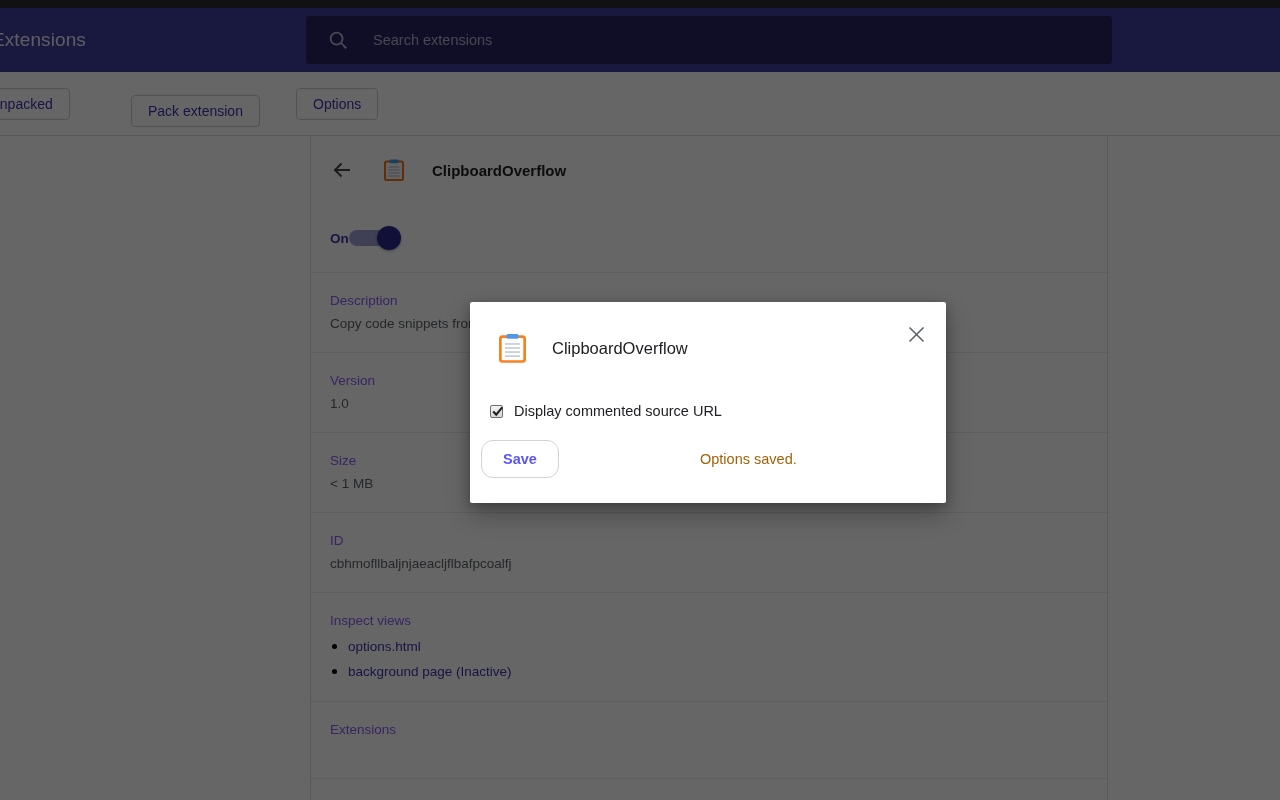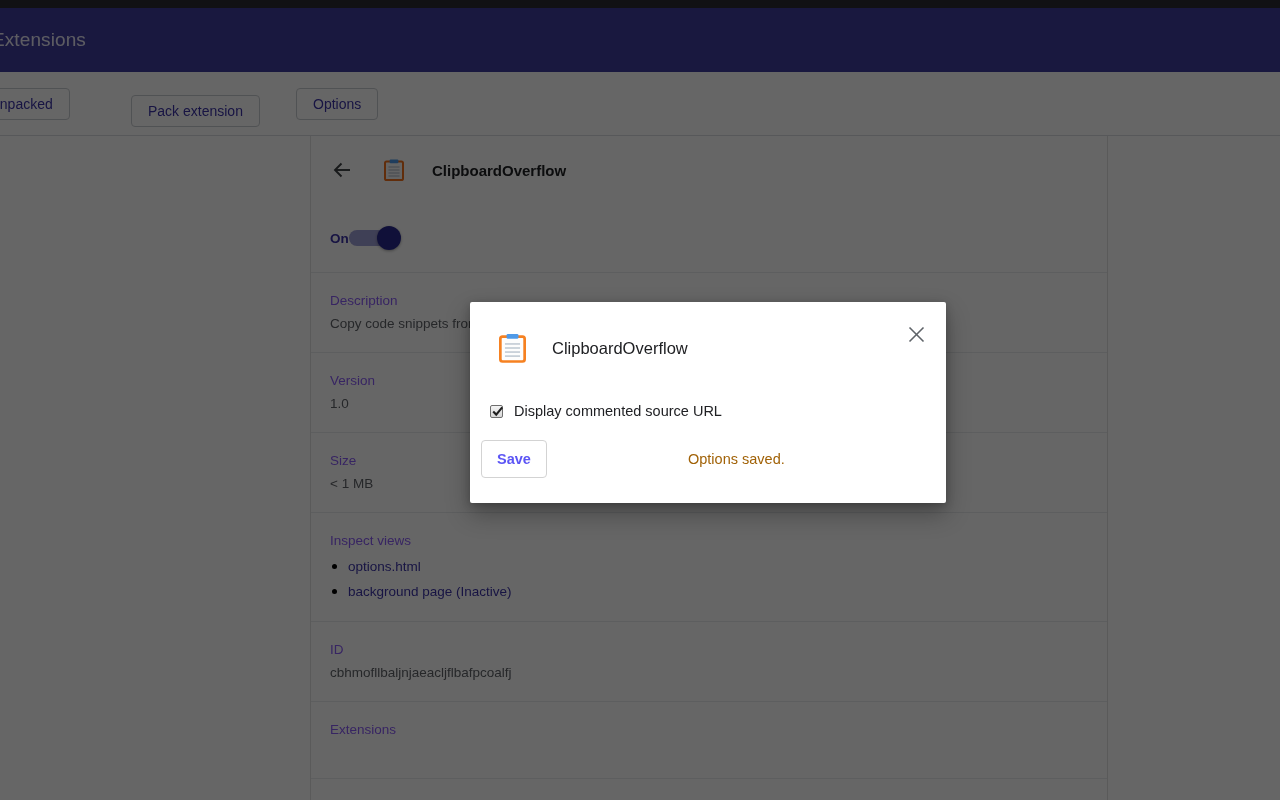--- a/index.html
+++ b/index.html
@@ -260,25 +260,25 @@
     color: #202124;
     white-space: nowrap;
   }
   .modal-foot {
     display: flex;
     align-items: center;
     margin-top: 21px;
     padding-left: 11px;
   }
   .save-btn {
-    width: 66px;
+    width: 78px;
     height: 38px;
     background: #ffffff;
     border: 1px solid #d3d3d3;
-    border-radius: 4px;
+    border-radius: 12px;
     color: #5c55f5;
     font-size: 14.5px;
     font-weight: bold;
     font-family: "Liberation Sans", sans-serif;
     cursor: pointer;
   }
   .saved-msg {
     margin-left: 141px;
     font-size: 14.5px;
     color: #a16207;
@@ -288,20 +288,27 @@
 </head>
 <body>
 
 <div id="page">
 
   <div class="top-strip"></div>
 
   <div class="app-header">
     <div class="app-title">Extensions</div>
 
+    <div class="search-box">
+      <svg class="search-icon" viewBox="0 0 24 24" fill="none" stroke="currentColor" stroke-width="2">
+        <circle cx="10.5" cy="10.5" r="6.5"></circle>
+        <line x1="15.4" y1="15.4" x2="21" y2="21"></line>
+      </svg>
+      <span class="search-placeholder">Search extensions</span>
+    </div>
   </div>
 
   <div class="toolbar">
     <button class="tb-btn" id="btn-load">Load unpacked</button>
     <button class="tb-btn" id="btn-pack">Pack extension</button>
     <button class="tb-btn" id="btn-update">Options</button>
   </div>
 
   <div class="detail-card">
 
@@ -341,35 +348,35 @@
     <div class="info-row row-tall">
       <div class="info-label">Version</div>
       <div class="info-value">1.0</div>
     </div>
 
     <div class="info-row row-tall">
       <div class="info-label">Size</div>
       <div class="info-value">&lt; 1 MB</div>
     </div>
 
+    <div class="info-row row-tall">
+      <div class="info-label">ID</div>
+      <div class="info-value">cbhmofllbaljnjaeacljflbafpcoalfj</div>
+    </div>
+
     <div class="info-row">
       <div class="info-label">Inspect views</div>
       <ul class="view-list">
         <li>
           <a class="view-link">options.html</a>
         </li>
         <li>
           <a class="view-link">background page (Inactive)</a>
         </li>
       </ul>
-    </div>
-
-    <div class="info-row row-tall">
-      <div class="info-label">ID</div>
-      <div class="info-value">cbhmofllbaljnjaeacljflbafpcoalfj</div>
     </div>
 
     <div class="info-row row-tall">
       <div class="info-label">Extensions</div>
     </div>
 
     <div class="info-row">
       <div class="info-label">Site access</div>
 
     </div>

